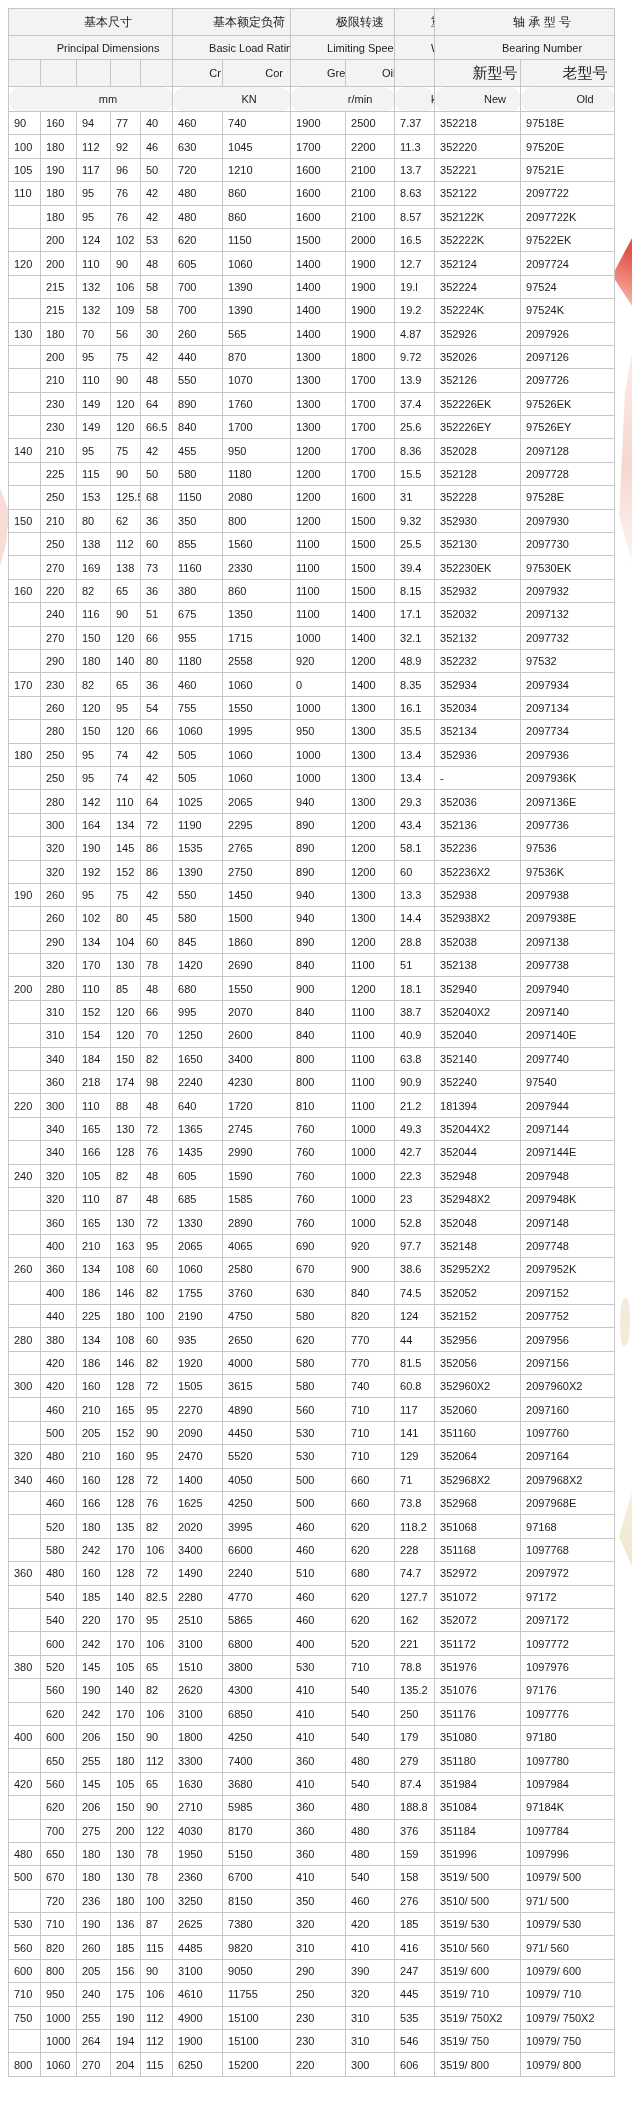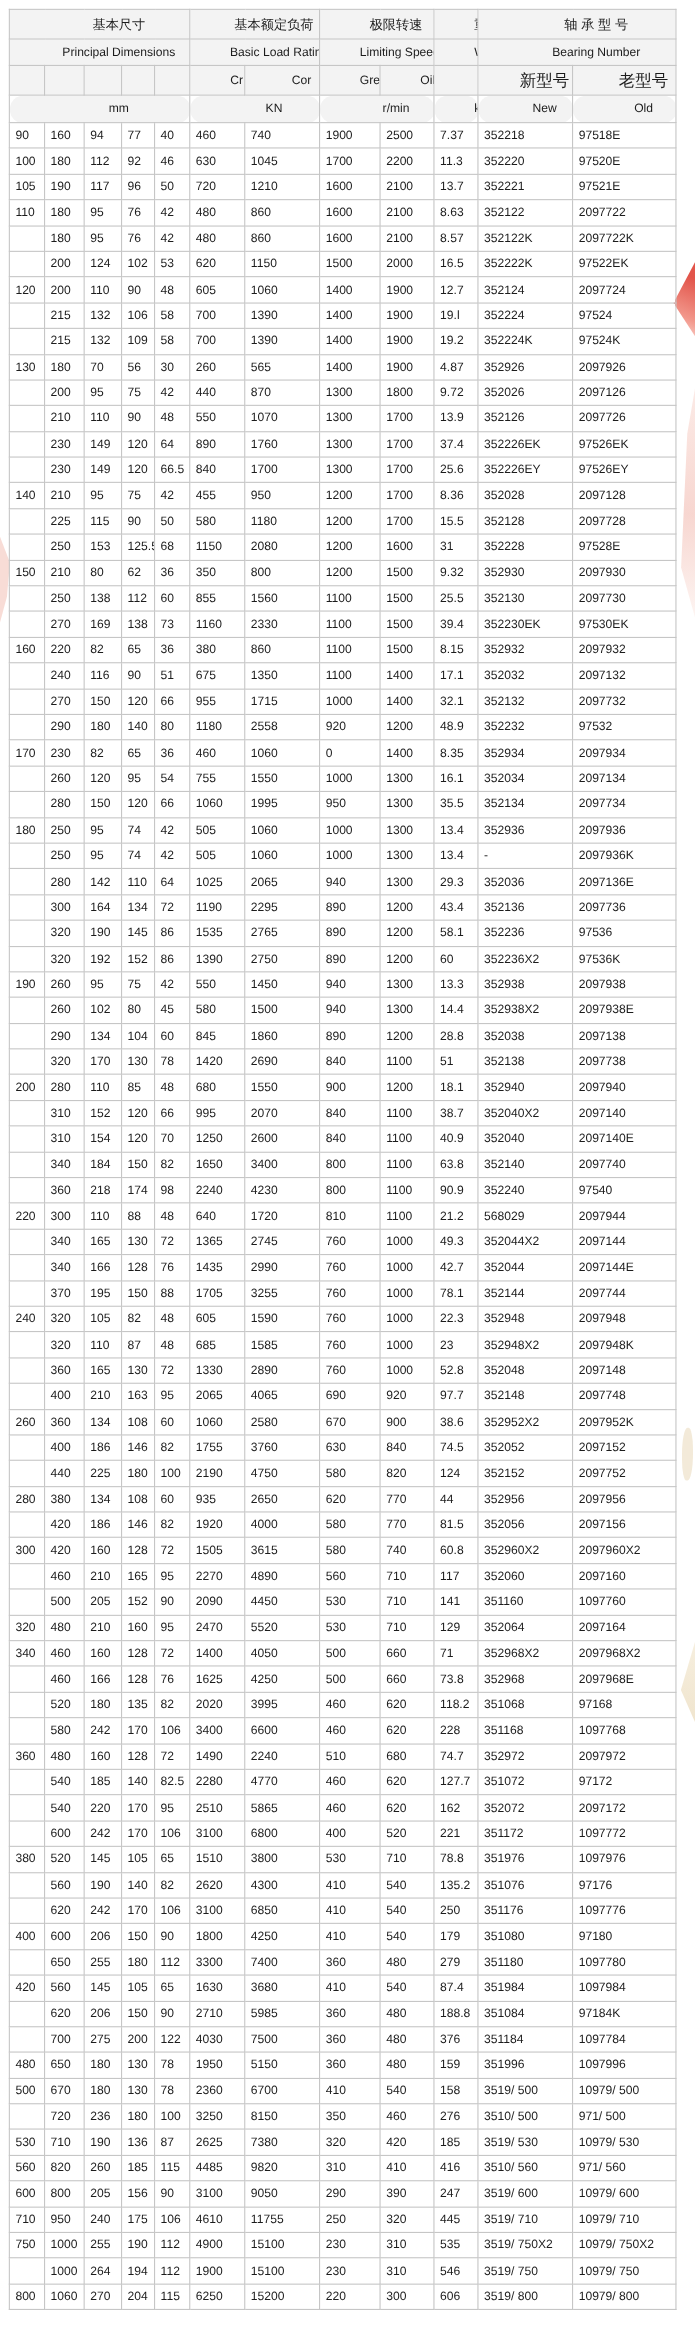--- a/index.html
+++ b/index.html
@@ -697,21 +697,21 @@
         <td>220</td>
         <td>300</td>
         <td>110</td>
         <td>88</td>
         <td>48</td>
         <td>640</td>
         <td>1720</td>
         <td>810</td>
         <td>1100</td>
         <td>21.2</td>
-        <td>568029</td>
+        <td>181394</td>
         <td>2097944</td>
       </tr>
       <tr>
         <td></td>
         <td>340</td>
         <td>165</td>
         <td>130</td>
         <td>72</td>
         <td>1365</td>
         <td>2745</td>
@@ -727,34 +727,20 @@
         <td>166</td>
         <td>128</td>
         <td>76</td>
         <td>1435</td>
         <td>2990</td>
         <td>760</td>
         <td>1000</td>
         <td>42.7</td>
         <td>352044</td>
         <td>2097144E</td>
-      </tr>
-      <tr>
-        <td></td>
-        <td>370</td>
-        <td>195</td>
-        <td>150</td>
-        <td>88</td>
-        <td>1705</td>
-        <td>3255</td>
-        <td>760</td>
-        <td>1000</td>
-        <td>78.1</td>
-        <td>352144</td>
-        <td>2097744</td>
       </tr>
       <tr>
         <td>240</td>
         <td>320</td>
         <td>105</td>
         <td>82</td>
         <td>48</td>
         <td>605</td>
         <td>1590</td>
         <td>760</td>
@@ -1141,21 +1127,21 @@
         <td>351084</td>
         <td>97184K</td>
       </tr>
       <tr>
         <td></td>
         <td>700</td>
         <td>275</td>
         <td>200</td>
         <td>122</td>
         <td>4030</td>
-        <td>7500</td>
+        <td>8170</td>
         <td>360</td>
         <td>480</td>
         <td>376</td>
         <td>351184</td>
         <td>1097784</td>
       </tr>
       <tr>
         <td>480</td>
         <td>650</td>
         <td>180</td>

